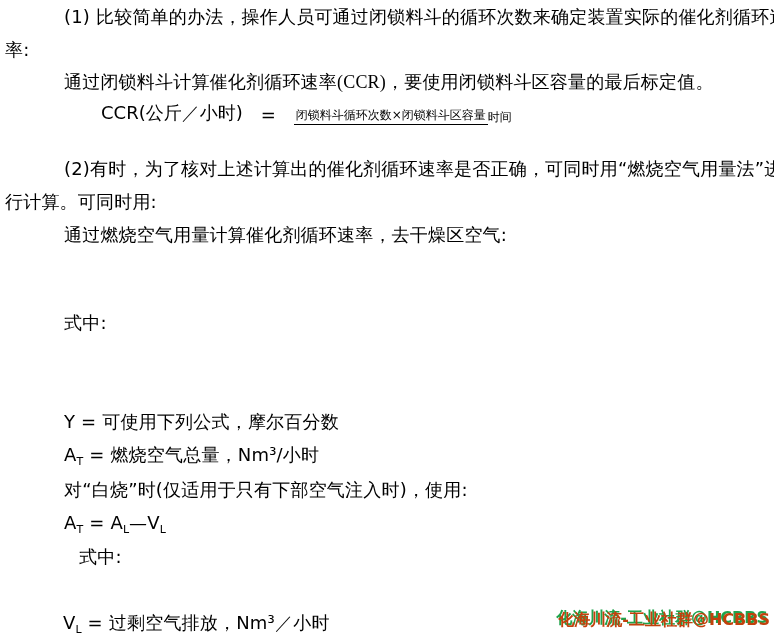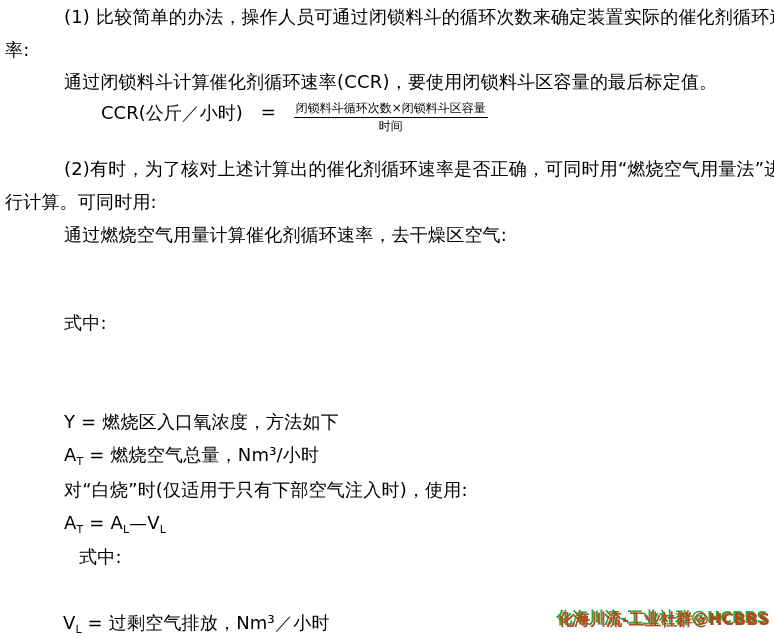--- a/index.html
+++ b/index.html
@@ -20,27 +20,27 @@
   }
   .sub{
     font-size:11px;
     position:relative;
     top:4px;
     letter-spacing:0;
   }
   .formula-row{
     position:absolute;
     display:flex;
-    align-items:flex-start;
+    align-items:flex-end;
     font-size:18px;
     white-space:pre;
   }
   .fraction{
     display:inline-flex;
-    flex-direction:column;
+    flex-direction:row;
     align-items:center;
     font-size:12px;
     line-height:15px;
     margin:0 4px;
   }
   .fraction .num{
     border-bottom:1px solid #000;
     padding:0 2px 1px 2px;
   }
   .fraction .den{
@@ -56,38 +56,38 @@
     letter-spacing:0;
   }
 </style>
 </head>
 <body>
 
 <div class="page">
 
   <div class="line" style="left:64px;top:6px;">(1) 比较简单的办法，操作人员可通过闭锁料斗的循环次数来确定装置实际的催化剂循环速</div>
   <div class="line" style="left:5px;top:39px;">率:</div>
-  <div class="line" style="left:64px;top:71px;">通过闭锁料斗计算催化剂循环速率(CCR)，要使用闭锁料斗区容量的最后标定值。</div>
+  <div class="line" style="left:64px;top:71px;font-family:Liberation Serif, serif;">通过闭锁料斗计算催化剂循环速率(CCR)，要使用闭锁料斗区容量的最后标定值。</div>
 
   <div class="formula-row" style="left:101px;top:101px;">
     <span>CCR(公斤／小时)</span>
     <span style="margin:0 14px 0 18px;">=</span>
     <span class="fraction">
       <span class="num">闭锁料斗循环次数×闭锁料斗区容量</span>
       <span class="den">时间</span>
     </span>
   </div>
 
   <div class="line" style="left:64px;top:158px;">(2)有时，为了核对上述计算出的催化剂循环速率是否正确，可同时用“燃烧空气用量法”进</div>
   <div class="line" style="left:5px;top:191px;">行计算。可同时用:</div>
   <div class="line" style="left:64px;top:224px;">通过燃烧空气用量计算催化剂循环速率，去干燥区空气:</div>
 
 
   <div class="line" style="left:64px;top:312px;">式中:</div>
-  <div class="line" style="left:64px;top:411px;">Y = 燃烧区入口氧浓度，方法如下</div>
+  <div class="line" style="left:64px;top:411px;">Y = 可使用下列公式，摩尔百分数</div>
 
   <div class="line" style="left:64px;top:444px;"><span>A</span><span class="sub">T</span><span> = 燃烧空气总量，Nm³/小时</span></div>
 
   <div class="line" style="left:64px;top:479px;">对“白烧”时(仅适用于只有下部空气注入时)，使用:</div>
 
   <div class="line" style="left:64px;top:512px;"><span>A</span><span class="sub">T</span><span> = A</span><span class="sub">L</span><span>—V</span><span class="sub">L</span></div>
 
   <div class="line" style="left:79px;top:546px;">式中:</div>
 
 

